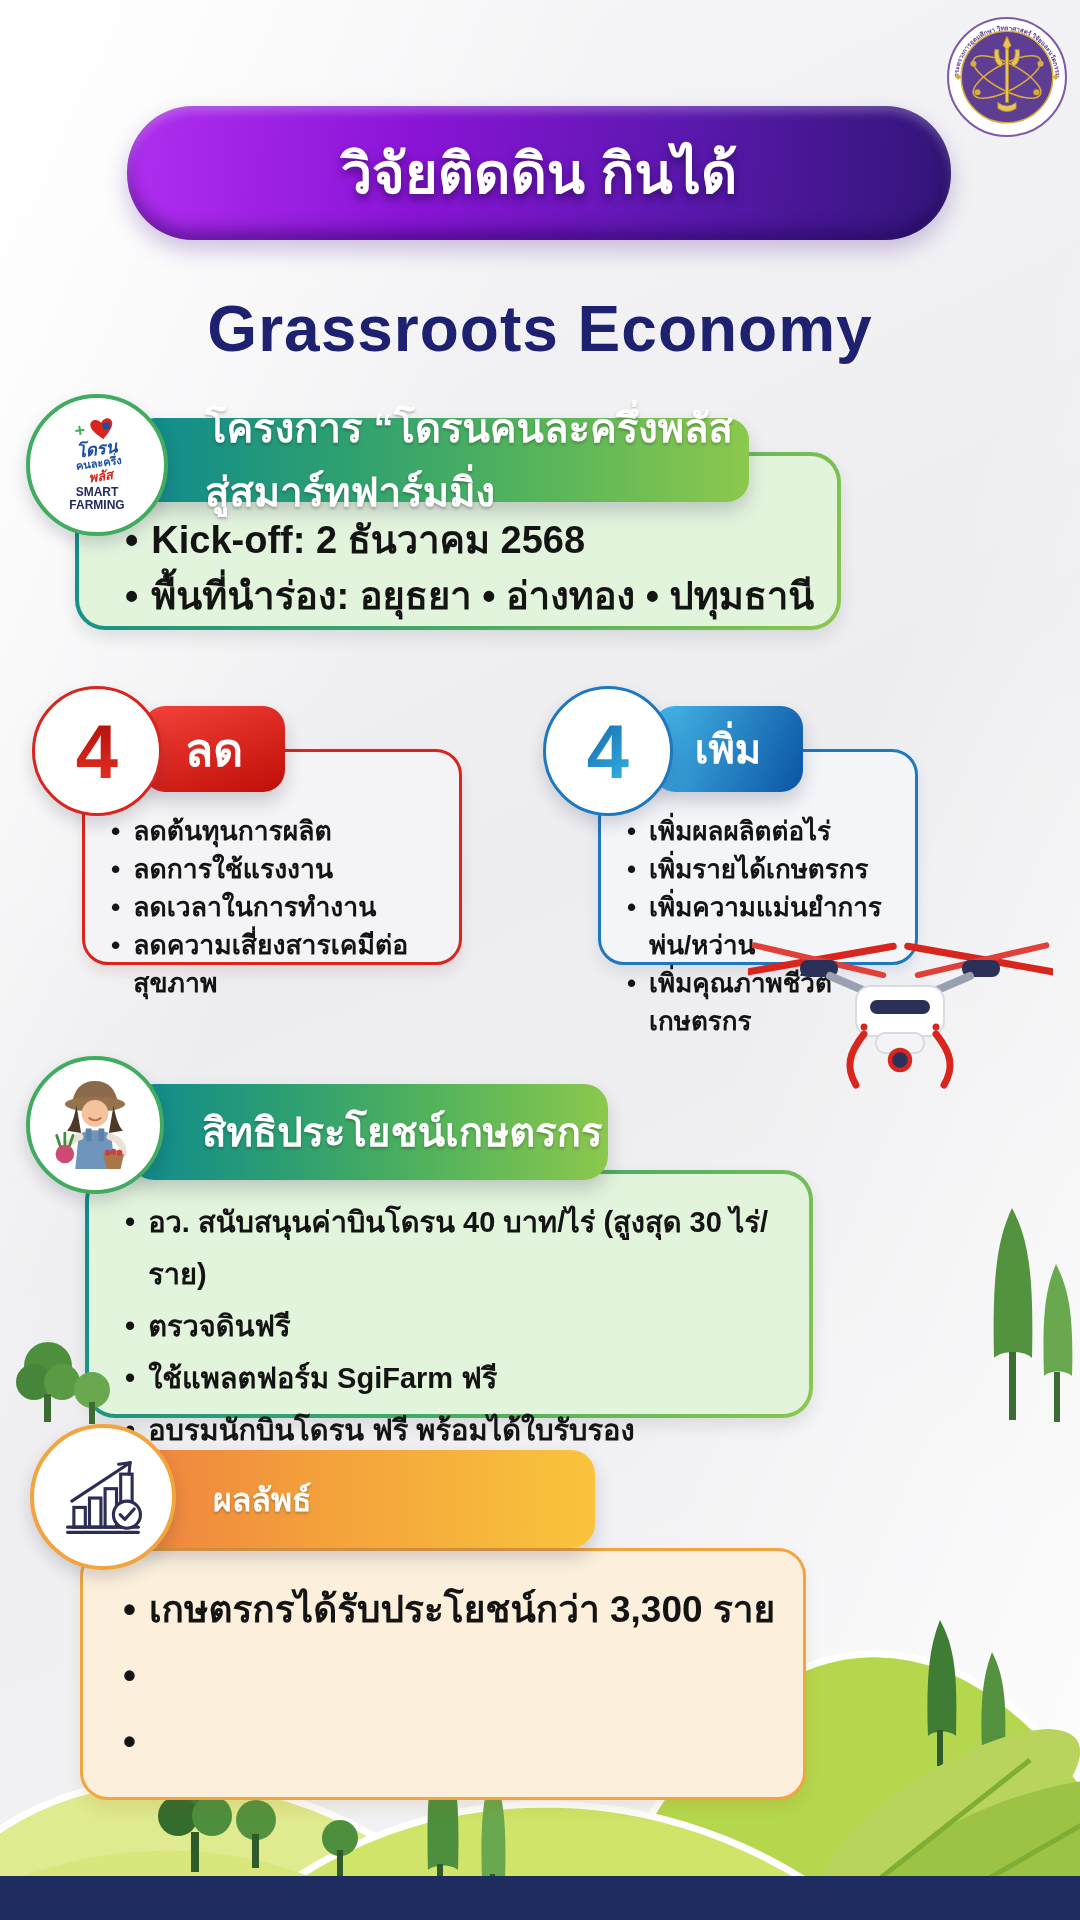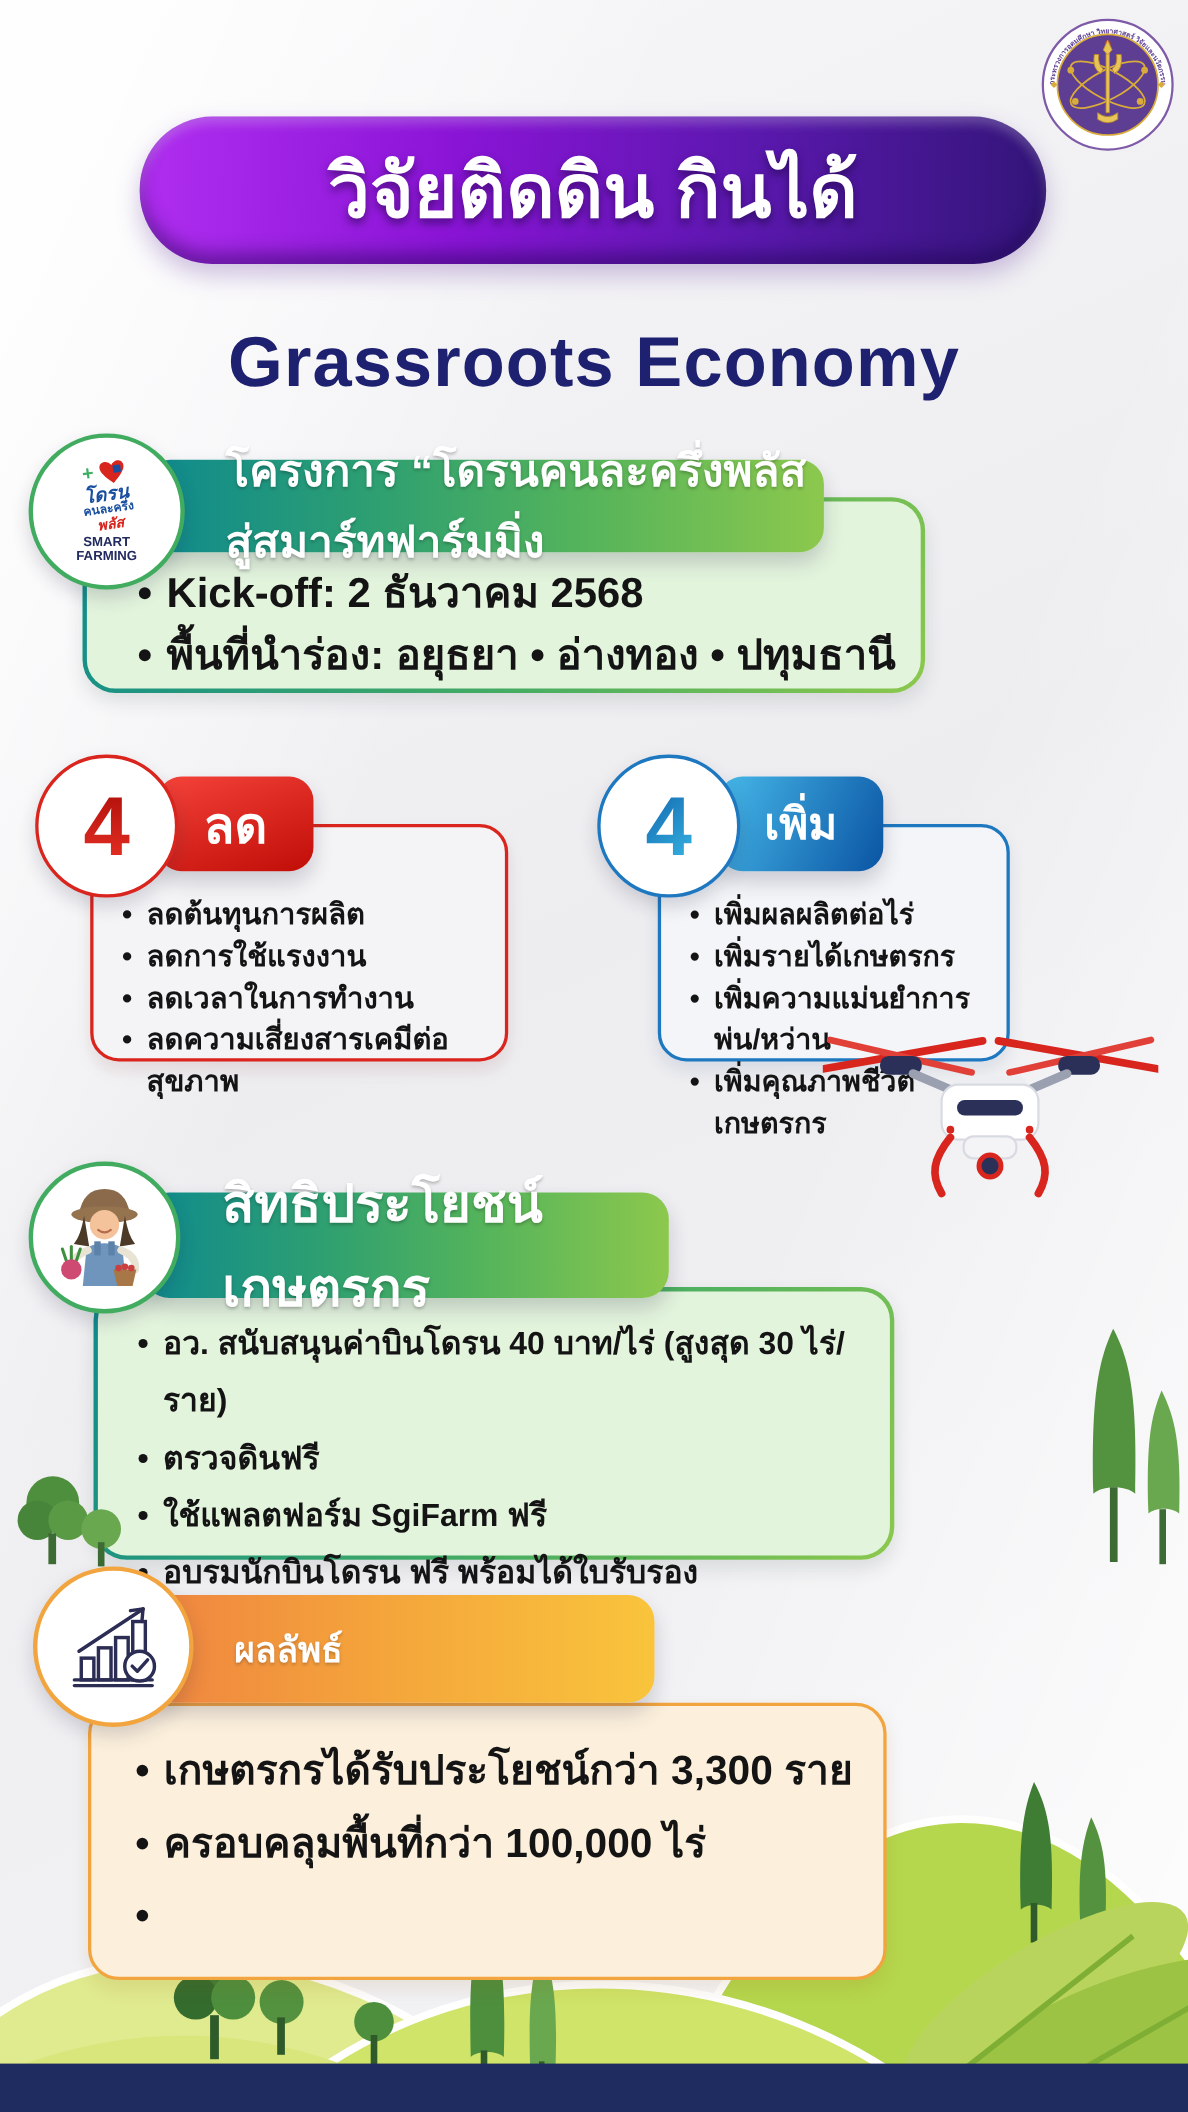--- a/index.html
+++ b/index.html
@@ -9,21 +9,21 @@
   .canvas::before{content:"";position:absolute;inset:0;z-index:0;
     background:linear-gradient(112deg,rgba(255,255,255,.9) 6%,rgba(235,235,239,0) 34%),
                linear-gradient(292deg,rgba(255,255,255,.75) 4%,rgba(235,235,239,0) 38%);}
   .abs{position:absolute;}
 
   
   .title-pill{left:127px;top:106px;width:824px;height:134px;border-radius:66px;z-index:2;
     background:linear-gradient(92deg,#b02ef0 0%,#8a14d6 35%,#5a18ad 68%,#321578 100%);
     display:flex;align-items:center;justify-content:center;
     box-shadow:inset 0 -10px 16px rgba(25,0,70,.45), inset 0 6px 10px rgba(255,255,255,.25), 0 10px 22px rgba(90,40,150,.28);}
-  .title-pill span{color:#ffffff;font-size:68px;font-weight:800;
+  .title-pill span{color:#ffffff;font-size:56px;font-weight:800;
     text-shadow:0 5px 8px rgba(25,5,60,.55);}
   .subtitle{left:0;top:292px;width:1080px;text-align:center;z-index:2;
     color:#1e2070;font-size:64px;font-weight:800;letter-spacing:1px;}
 
   
   .circle{border-radius:50%;background:#fff;display:flex;align-items:center;justify-content:center;
     box-shadow:0 8px 16px rgba(40,40,70,.18);}
   .hdr{display:flex;align-items:center;color:#fff;font-weight:700;
     box-shadow:0 10px 18px rgba(40,40,70,.20);}
   .gwrap{border-radius:30px;padding:4px;
@@ -66,21 +66,21 @@
     background:linear-gradient(115deg,#47b9e9,#0a54a3);justify-content:center;font-size:40px;}
   .bcircle{left:543px;top:686px;width:124px;height:124px;border:3px solid #1e78c0;z-index:3;}
   .bnum{font-size:76px;font-weight:800;background:linear-gradient(135deg,#0d5da8,#3bbde8);
     -webkit-background-clip:text;background-clip:text;color:transparent;}
 
   
   .ben-body{left:85px;top:1170px;width:720px;height:240px;z-index:1;}
   .ben-body ul{padding:22px 16px 0 36px;font-size:29px;font-weight:700;line-height:52px;}
   .ben-hdr{left:130px;top:1084px;width:478px;height:96px;border-radius:24px;z-index:2;
     background:linear-gradient(90deg,#0e8a8e,#2fa070 35%,#55b45b 65%,#8cc84d);
-    font-size:48px;padding-left:72px;box-sizing:border-box;text-shadow:0 2px 3px rgba(0,0,0,.25);}
+    font-size:40px;padding-left:72px;box-sizing:border-box;text-shadow:0 2px 3px rgba(0,0,0,.25);}
   .ben-circle{left:26px;top:1056px;width:130px;height:130px;border:4px solid #41ac5f;z-index:3;overflow:hidden;}
 
   
   .res-body{left:80px;top:1548px;width:726px;height:252px;border-radius:28px;z-index:2;box-sizing:border-box;
     background:#fcf0dc;border:3px solid #f2a43f;box-shadow:0 8px 16px rgba(150,90,20,.12);}
   .res-body ul{padding:26px 14px 0 40px;font-size:37px;font-weight:800;line-height:66px;}
   .res-hdr{left:135px;top:1450px;width:460px;height:98px;border-radius:24px;z-index:3;
     background:linear-gradient(90deg,#ef8440,#f4a43b 45%,#f9c43c);
     font-size:32px;padding-left:78px;box-sizing:border-box;text-shadow:0 2px 3px rgba(0,0,0,.22);}
   .res-circle{left:30px;top:1424px;width:138px;height:138px;border:4px solid #f2a43f;z-index:4;}
@@ -316,21 +316,20 @@
   <div class="abs res-body">
     <ul class="blist">
 
         <li>
           <span class="blt">•</span>
           <span>เกษตรกรได้รับประโยชน์กว่า 3,300 ราย</span>
         </li>
 
         <li>
           <span class="blt">•</span>
-          <span>ครอบคลุมพื้นที่กว่า 100,000 ไร่</span>
         </li>
 
         <li>
           <span class="blt">•</span>
         </li>
       </ul>
   </div>
   <div class="abs hdr res-hdr">
     <span>ผลลัพธ์</span>
   </div>

